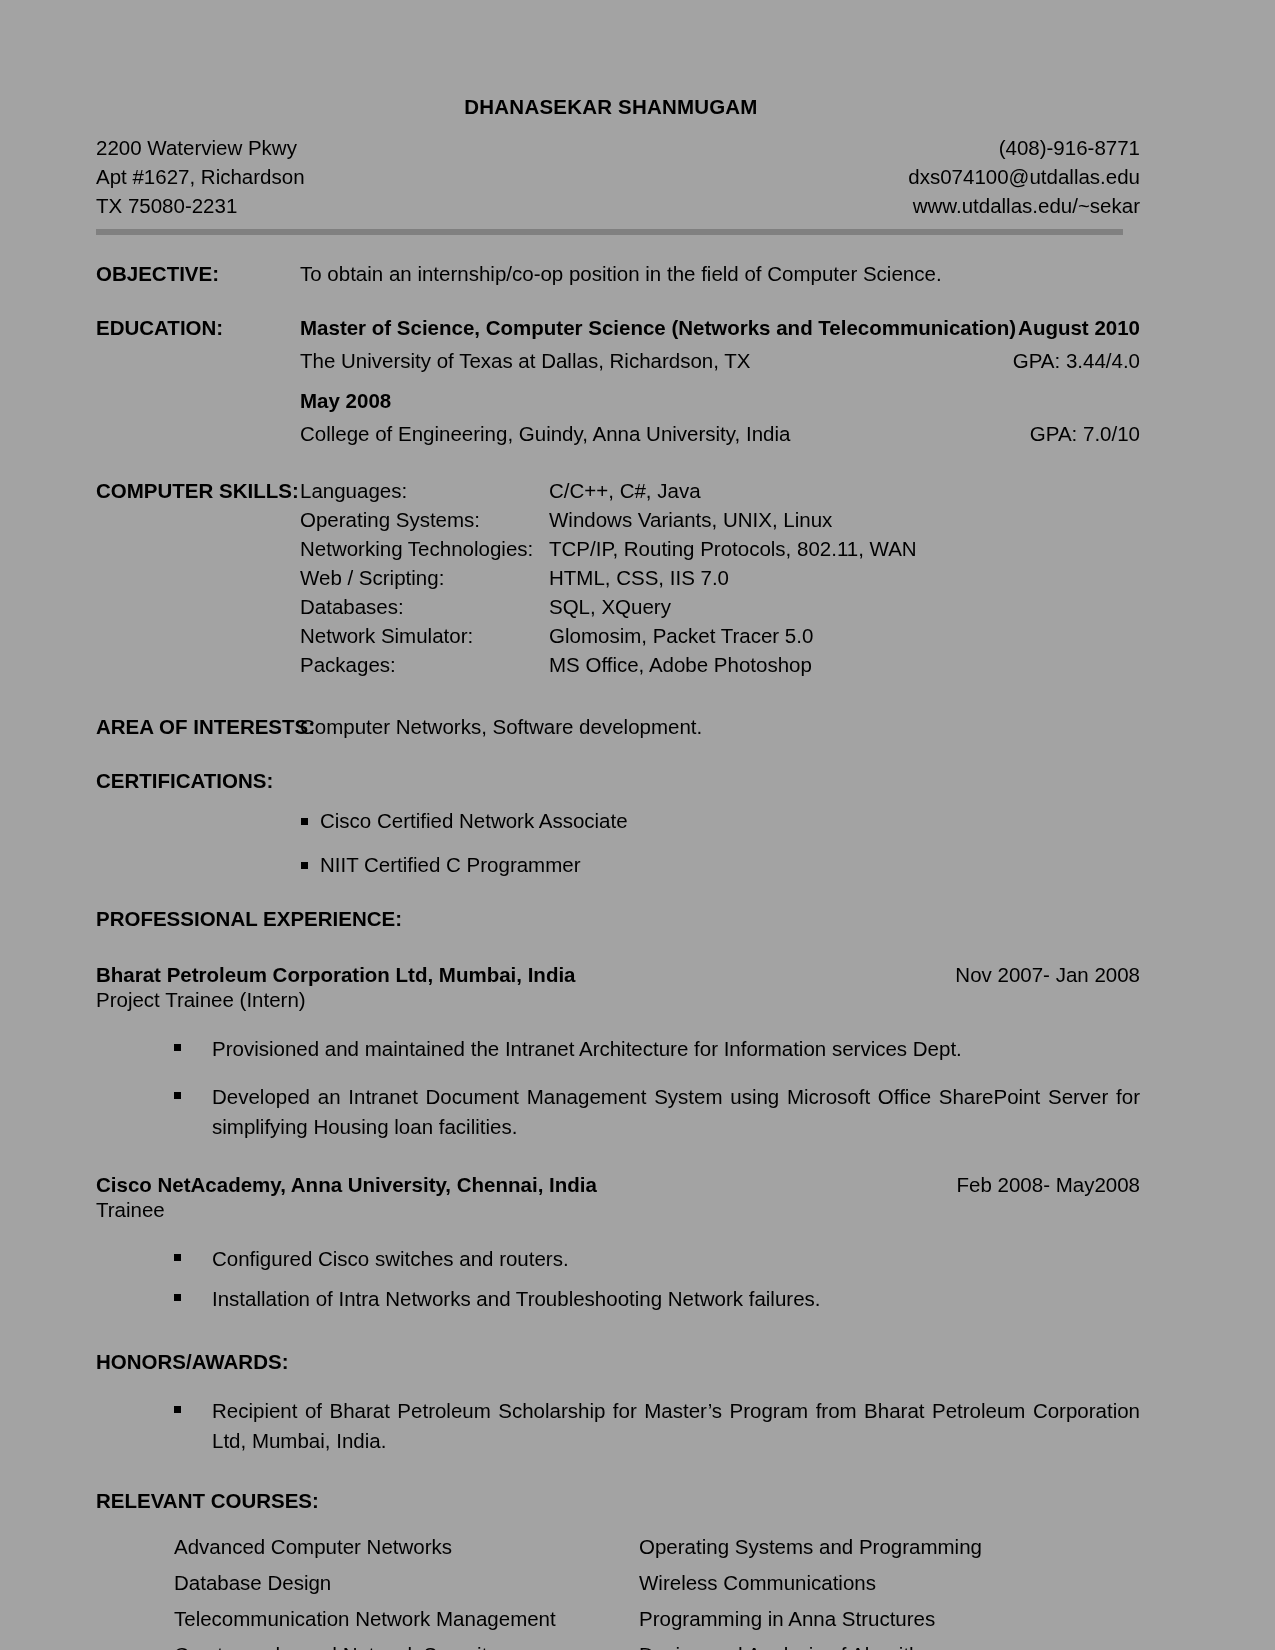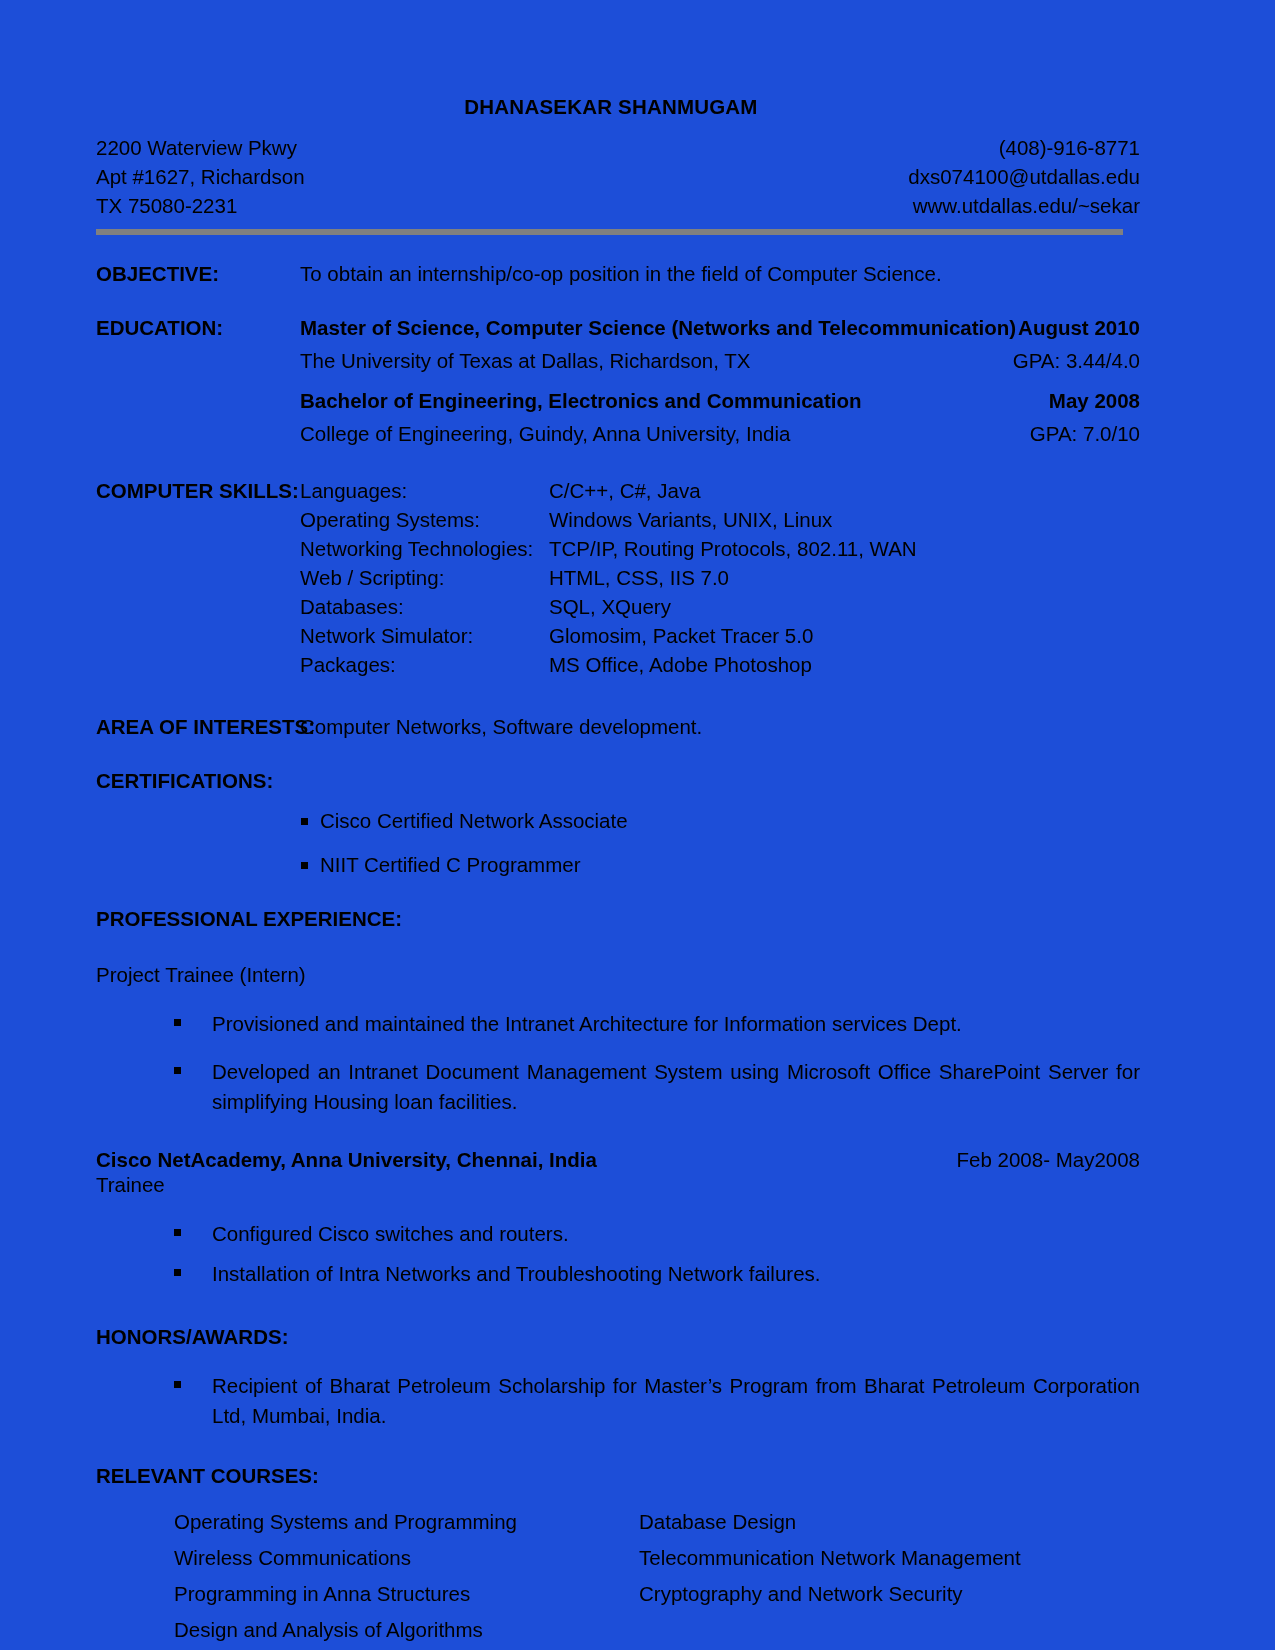--- a/index.html
+++ b/index.html
@@ -8,21 +8,21 @@
     background: #ffffff;
   }
   body {
     font-family: "Liberation Sans", sans-serif;
     color: #000000;
   }
   .page {
     position: relative;
     width: 1275px;
     height: 1650px;
-    background: #1d4ed8;
+    background: #a3a3a3;
     box-sizing: border-box;
     padding: 95px 135px 0 96px;
     overflow: hidden;
   }
 
   
   .doc-name {
     text-align: center;
     font-weight: bold;
     font-size: 20.5px;
@@ -196,21 +196,20 @@
       </div>
       <div class="edu-sub-gap"></div>
       <div class="edu-line">
         <span class="edu-deg">The University of Texas at Dallas, Richardson, TX</span>
         <span class="edu-date">GPA: 3.44/4.0</span>
       </div>
 
       <div class="edu-gap"></div>
 
       <div class="edu-line bold">
-        <span class="edu-deg">Bachelor of Engineering, Electronics and Communication</span>
         <span class="edu-date">May 2008</span>
       </div>
       <div class="edu-sub-gap"></div>
       <div class="edu-line">
         <span class="edu-deg">College of Engineering, Guindy, Anna University, India</span>
         <span class="edu-date">GPA: 7.0/10</span>
       </div>
 
     </div>
   </div>
@@ -268,20 +267,24 @@
       <div class="cert-item">
         <span class="sq-bullet"></span>
         <span>NIIT Certified C Programmer</span>
       </div>
     </div>
   </div>
 
   <div class="sec-exp-head">PROFESSIONAL EXPERIENCE:</div>
 
   <div class="job">
+    <div class="job-line">
+      <span class="job-title">Bharat Petroleum Corporation Ltd, Mumbai, India</span>
+      <span class="job-date">Nov 2007- Jan 2008</span>
+    </div>
     <div class="job-role">Project Trainee (Intern)</div>
     <div class="bullets">
       <div class="bullet">
         <span class="sq-bullet"></span>
         <span>Provisioned and maintained the Intranet Architecture for Information services Dept.</span>
       </div>
       <div class="bullet">
         <span class="sq-bullet"></span>
         <span>Developed an Intranet Document Management System using Microsoft Office SharePoint Server for simplifying Housing loan facilities.</span>
       </div>
@@ -309,20 +312,21 @@
   <div class="sec-honors">HONORS/AWARDS:</div>
   <div class="honors-list">
     <div class="bullet">
       <span class="sq-bullet"></span>
       <span>Recipient of Bharat Petroleum Scholarship for Master’s Program from Bharat Petroleum Corporation Ltd, Mumbai, India.</span>
     </div>
   </div>
 
   <div class="sec-courses">RELEVANT COURSES:</div>
   <div class="courses-grid">
+    <div class="course-cell">Advanced Computer Networks</div>
     <div class="course-cell">Operating Systems and Programming</div>
     <div class="course-cell">Database Design</div>
     <div class="course-cell">Wireless Communications</div>
     <div class="course-cell">Telecommunication Network Management</div>
     <div class="course-cell">Programming in Anna Structures</div>
     <div class="course-cell">Cryptography and Network Security</div>
     <div class="course-cell">Design and Analysis of Algorithms</div>
   </div>
 
 </div>

